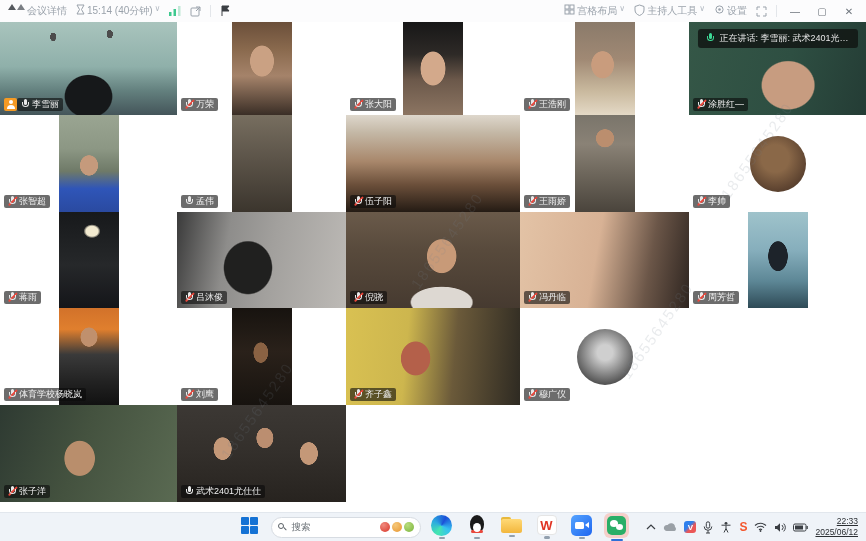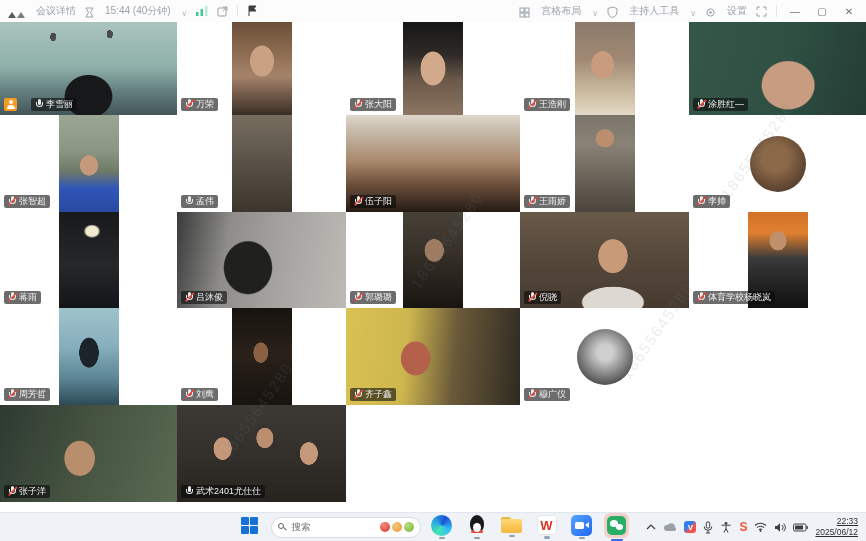--- a/index.html
+++ b/index.html
@@ -3,41 +3,41 @@
 <meta charset="utf-8">
 <style>
   html,body{margin:0;padding:0;}
   body{font-family:"Liberation Sans","DejaVu Sans",sans-serif;background:#dcdcdc;}
   .app{position:relative;width:866px;height:541px;background:#fff;overflow:hidden;}
 
   
   .topbar{height:22px;background:#fcfcfd;display:flex;align-items:center;justify-content:space-between;
           padding:0 8px;font-size:10px;color:#9aa2ab;box-sizing:border-box;}
   .tb-group{display:flex;align-items:center;gap:9px;}
-  .tb-item{display:flex;align-items:flex-end;gap:11px;cursor:default;}
+  .tb-item{display:flex;align-items:flex-start;gap:2px;cursor:default;}
   .caret{font-size:8px;color:#b3bac2;}
   .vdiv{width:1px;height:12px;background:#e3e6ea;}
   .winbtn{width:18px;text-align:center;color:#6d747c;font-size:10px;}
   .mountains{display:flex;gap:1px;align-items:flex-end;}
   .mountains b{width:0;height:0;border-left:4px solid transparent;border-right:4px solid transparent;border-bottom:6px solid #55595e;}
   .mountains b:last-child{border-bottom-color:#7a7e84;}
   .ticon{display:inline-block;}
 
   
   .grid{position:relative;width:866px;height:480px;display:grid;
         grid-template-columns:177px 169px 174px 169px 177px;
         grid-template-rows:93px 97px 96px 97px 97px;background:#fff;}
   .tile{position:relative;background:#fff;overflow:hidden;}
   .tile.active{outline:2px solid #34d0a6;outline-offset:-2px;}
   .video{position:absolute;}
   .video.wide{inset:0;}
   .video.tall{top:0;bottom:0;left:50%;width:60px;transform:translateX(-50%);}
   .avatar-circle{position:absolute;left:50%;top:50%;width:56px;height:56px;border-radius:50%;transform:translate(-50%,-50%);}
 
-  .chipwrap{position:absolute;left:4px;bottom:4px;display:flex;align-items:center;gap:14px;max-width:calc(100% - 8px);z-index:3;}
+  .chipwrap{position:absolute;left:4px;bottom:4px;display:flex;align-items:center;gap:0;max-width:calc(100% - 8px);z-index:3;}
   .chip{display:flex;align-items:center;gap:3px;background:rgba(10,10,10,.6);border-radius:2px;
         padding:1px 4px;color:#f0f0f0;font-size:9px;line-height:11px;white-space:nowrap;overflow:hidden;}
   .host-badge{position:relative;width:13px;height:13px;background:#f59a23;border-radius:2px;flex:none;}
   .host-badge::before{content:"";position:absolute;left:4.5px;top:2px;width:4px;height:4px;border-radius:50%;background:#fff;}
   .host-badge::after{content:"";position:absolute;left:2.5px;top:7px;width:8px;height:4px;border-radius:4px 4px 0 0;background:#fff;}
 
   .mic{position:relative;width:8px;height:11px;flex:none;}
   .mic::before{content:"";position:absolute;left:2.5px;top:0;width:3px;height:6px;background:#e9e9e9;border-radius:1.5px;}
   .mic::after{content:"";position:absolute;left:.5px;top:2.5px;width:7px;height:5.5px;border:1px solid #e9e9e9;border-top:none;
               border-radius:0 0 3.5px 3.5px;box-sizing:border-box;}
@@ -180,21 +180,21 @@
         <span class="mountains">
             <b></b>
             <b></b>
           </span>
         <span>会议详情</span>
       </div>
       <div class="tb-item">
         <svg class="ticon" width="9" height="11" viewBox="0 0 9 11">
           <path d="M1 1h7L5.5 5.5 8 10H1l2.5-4.5z" fill="none" stroke="#9aa2ab" stroke-width="1"></path>
         </svg>
-        <span>15:44 (40分钟)</span>
+        <span>15:14 (40分钟)</span>
         <span class="caret">∨</span>
       </div>
       <svg width="12" height="10" viewBox="0 0 12 10">
         <rect x="0" y="6" width="2.5" height="4" fill="#3ec98f"></rect>
           <rect x="4.5" y="3" width="2.5" height="7" fill="#3ec98f"></rect>
           <rect x="9" y="0" width="2.5" height="10" fill="#bfe8d6"></rect>
       </svg>
       <svg width="11" height="11" viewBox="0 0 11 11">
         <rect x="1" y="2" width="8" height="8" rx="1" fill="none" stroke="#9aa2ab"></rect>
           <path d="M6 1h4v4M10 1 6 5" fill="none" stroke="#9aa2ab"></path>
@@ -279,20 +279,24 @@
           <span class="chip">
             <span class="mic muted">
               <i></i>
             </span>
         <span>王浩刚</span>
           </span>
         </div>
     </div>
     <div class="tile">
       <div class="video wide v-r1c5"></div>
+      <div class="speaking-banner">
+        <span class="mic green"></span>
+        <span>正在讲话: 李雪丽: 武术2401光…</span>
+      </div>
       <div class="chipwrap">
           <span class="chip">
             <span class="mic muted">
               <i></i>
             </span>
         <span>涂胜红—</span>
           </span>
         </div>
     </div>
 
@@ -366,61 +370,61 @@
       <div class="chipwrap">
           <span class="chip">
             <span class="mic muted">
               <i></i>
             </span>
         <span>吕沐俊</span>
           </span>
         </div>
     </div>
     <div class="tile">
-      <div class="video tall v-r3c3"></div>
-      <div class="chipwrap">
-          <span class="chip">
-            <span class="mic muted">
-              <i></i>
-            </span>
-        <span>郭璐璐</span>
-          </span>
-        </div>
-    </div>
-    <div class="tile">
       <div class="video wide v-r3c4"></div>
       <div class="chipwrap">
           <span class="chip">
             <span class="mic muted">
               <i></i>
             </span>
         <span>倪骁</span>
           </span>
         </div>
     </div>
-
+    <div class="tile">
+      <div class="video wide v-r3c5"></div>
+      <div class="chipwrap">
+          <span class="chip">
+            <span class="mic muted">
+              <i></i>
+            </span>
+        <span>冯丹临</span>
+          </span>
+        </div>
+    </div>
+
+    <div class="tile">
+      <div class="video tall v-r4c2"></div>
+      <div class="chipwrap">
+          <span class="chip">
+            <span class="mic muted">
+              <i></i>
+            </span>
+        <span>周芳哲</span>
+          </span>
+        </div>
+    </div>
     <div class="tile">
       <div class="video tall v-r4c1"></div>
       <div class="chipwrap">
           <span class="chip">
             <span class="mic muted">
               <i></i>
             </span>
         <span>体育学校杨晓岚</span>
-          </span>
-        </div>
-    </div>
-    <div class="tile">
-      <div class="video tall v-r4c2"></div>
-      <div class="chipwrap">
-          <span class="chip">
-            <span class="mic muted">
-              <i></i>
-            </span>
-        <span>周芳哲</span>
           </span>
         </div>
     </div>
     <div class="tile">
       <div class="video tall v-r4c3"></div>
       <div class="chipwrap">
           <span class="chip">
             <span class="mic muted">
               <i></i>
             </span>

